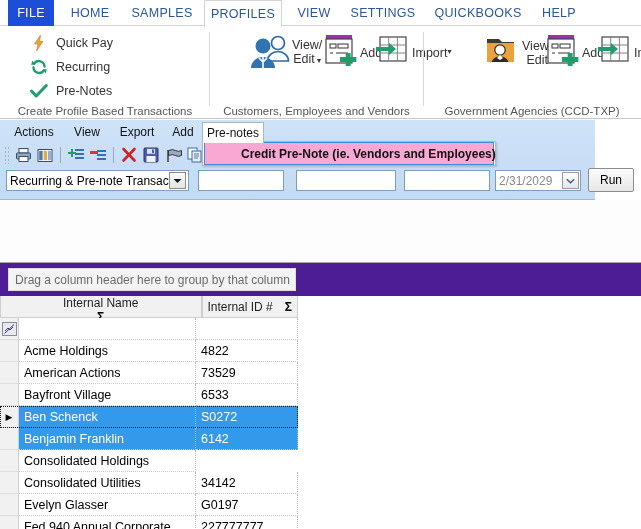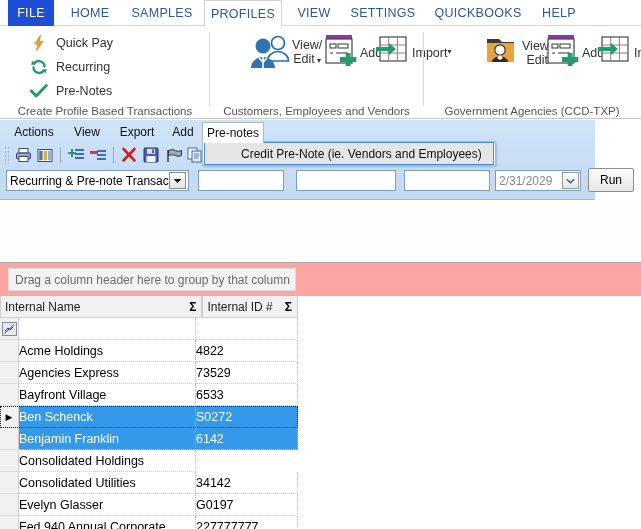--- a/index.html
+++ b/index.html
@@ -151,41 +151,41 @@
   .dd-gutter {
     position: absolute; left: 1px; top: 1px; width: 26px; bottom: 1px;
     background: #f2f2f2; border-right: 1px solid #e4e4e4;
   }
   .dd-item {
     position: relative; height: 23px; display: flex; align-items: center;
     padding-left: 37px; font-size: 12px; color: #111; cursor: default;
     white-space: nowrap; z-index: 2;
   }
   .dd-item.sel {
-    background: #e5e5e5;
+    background: #f9a8d4;
     border: 1px solid #3c8edd;
     margin: 0 1px;
-    padding-left: 36px; height: 23px;
+    padding-left: 36px; height: 23px; font-weight: bold;
   }
 
   
   .midarea {
     position: absolute; top: 200px; left: 0; width: 641px; height: 62px;
     background: #fdfdfd;
   }
 
   
   .gridwrap {
     position: absolute; top: 262px; left: 0; width: 641px; height: 267px;
     background: #ffffff;
     border-top: 1px solid #a6a6a6;
   }
   .groupbar {
     position: absolute; top: 0; left: 0; width: 641px; height: 33px;
-    background: #fca5a5;
+    background: #4c1d95;
   }
   .groupbox {
     position: absolute; left: 8px; top: 5px; width: 288px; height: 23px;
     background: #f3f3f3; border: 1px solid #dcdcdc;
     display: flex; align-items: center; padding-left: 6px;
     font-size: 12px; color: #6b6b6b; white-space: nowrap;
   }
 
   .colhead {
     position: absolute; top: 33px; left: 0; width: 298px; height: 22px;
@@ -202,21 +202,21 @@
 
   .rows { position: absolute; top: 55px; left: 0; width: 298px; }
   .rowline { display: flex; height: 22px; position: relative; }
   .ind {
     width: 19px; height: 22px; background: #f1f1f1;
     border-right: 1px solid #cfcfcf; border-bottom: 1px solid #dddddd;
     display: flex; align-items: center; justify-content: center;
   }
   .cell {
     height: 22px; display: flex; align-items: center;
-    font-size: 12.5px; color: #000;
+    padding-left: 5px; font-size: 12.5px; color: #000;
     border-right: 1px dotted #b9b9b9; border-bottom: 1px dotted #c9c9c9;
     background: #ffffff; white-space: nowrap; overflow: hidden;
   }
   .c1 { width: 177px; }
   .c2 { width: 102px; }
   .rowline.selected .cell { background: #3399eb; color: #ffffff; }
   .rowline.current .cell { background: #3399eb; color: #ffffff; }
   .rowline.current { outline: 1px dotted #1a1a1a; outline-offset: -1px; }
   .rowline.filterrow .cell { border-bottom: 1px dotted #c9c9c9; }
   .arrowmark { color: #000; font-size: 9px; }
@@ -484,21 +484,21 @@
   </div>
 
   <div class="midarea"></div>
 
   <div class="gridwrap">
     <div class="groupbar">
       <div class="groupbox">Drag a column header here to group by that column</div>
     </div>
 
     <div class="colhead" id="colhead">
-        <div class="ch" style="width: 236px;">
+        <div class="ch" style="width: 236px; flex-direction: column;">
           <span>Internal Name</span>
           <span class="sig">Σ</span>
         </div>
         <div class="ch" style="width: 102px; gap: 12px;">
           <span>Internal ID #</span>
           <span class="sig">Σ</span>
         </div>
       </div>
 
     <div class="rows" id="gridrows">
@@ -514,21 +514,21 @@
           <div class="cell c1"></div>
           <div class="cell c2"></div>
         </div>
         <div class="rowline">
           <div class="ind"></div>
           <div class="cell c1">Acme Holdings</div>
           <div class="cell c2">4822</div>
         </div>
         <div class="rowline">
           <div class="ind"></div>
-          <div class="cell c1">Agencies Express</div>
+          <div class="cell c1">American Actions</div>
           <div class="cell c2">73529</div>
         </div>
         <div class="rowline">
           <div class="ind"></div>
           <div class="cell c1">Bayfront Village</div>
           <div class="cell c2">6533</div>
         </div>
         <div class="rowline selected current">
           <div class="ind">
             <span class="arrowmark">▶</span>

